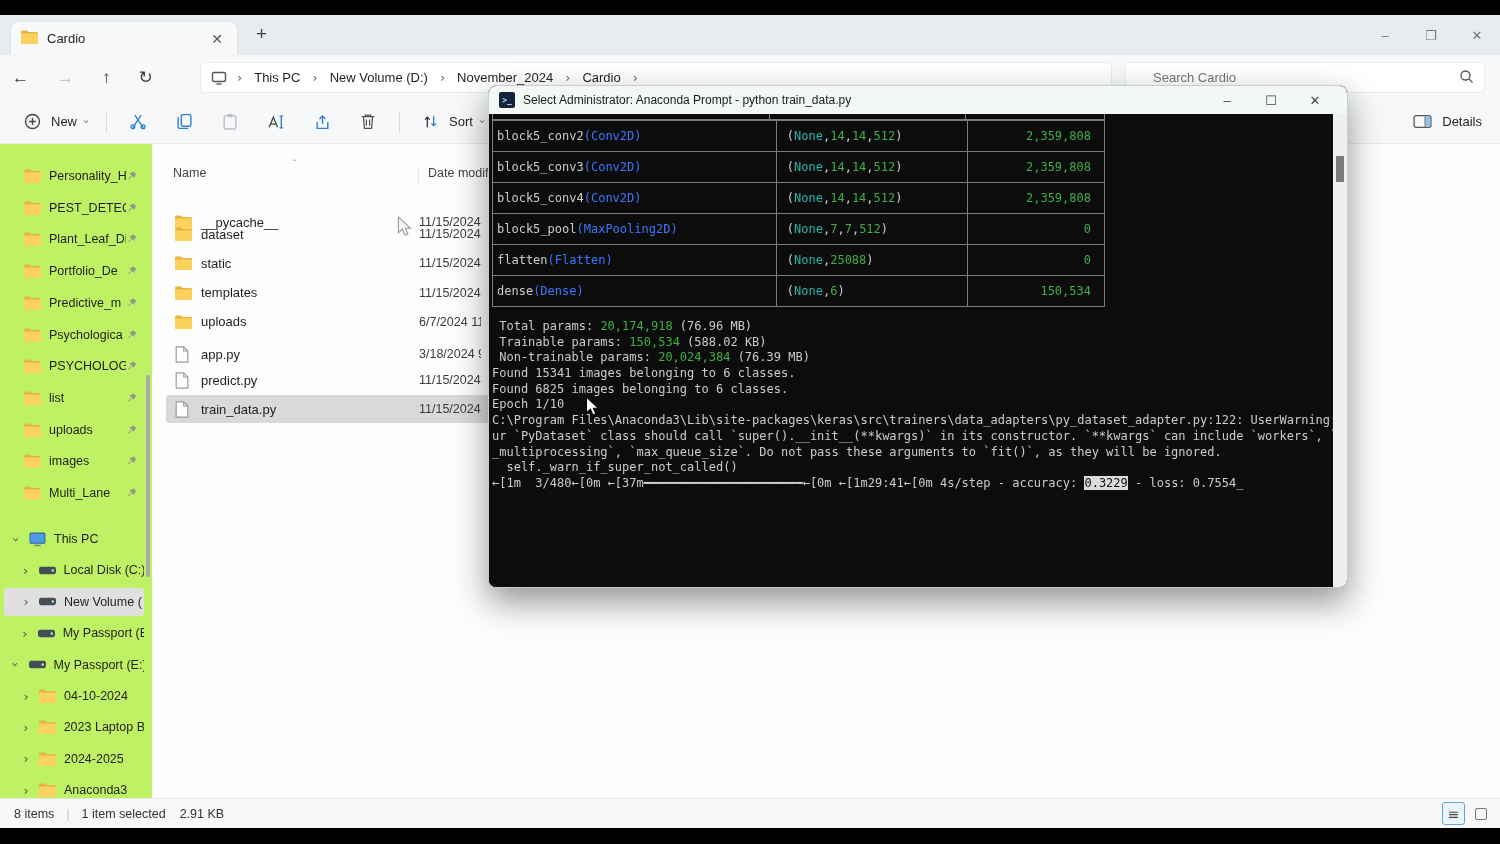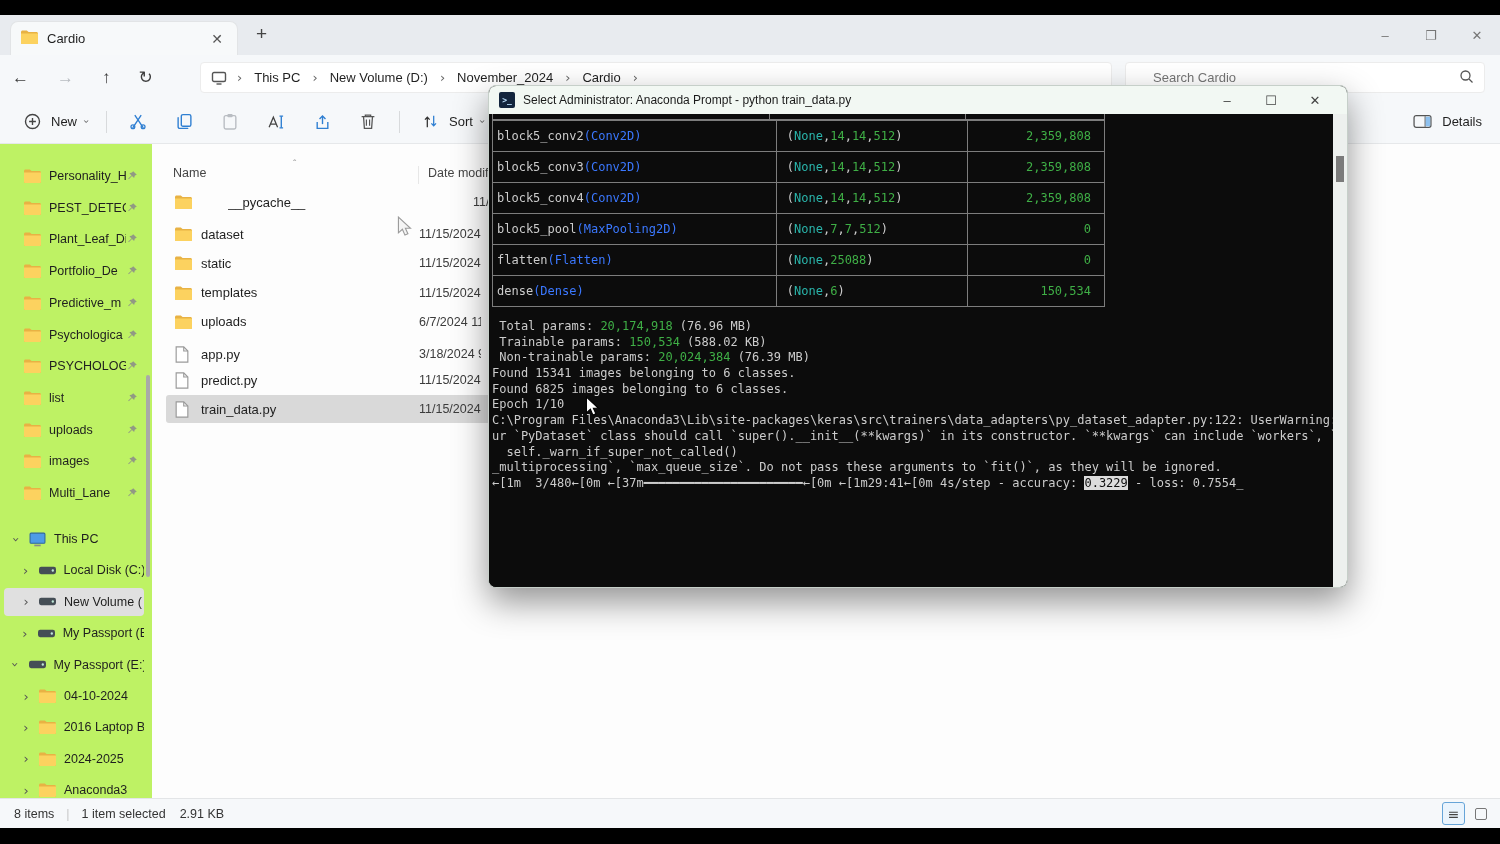--- a/index.html
+++ b/index.html
@@ -482,21 +482,21 @@
         </div>
         <div class="tree-item" style="top:569.4px;">
           <span style="width:16px;display:inline-block;"></span>
           <span class="tree-chev">›</span>
           <span class="tree-icon">
             <svg width="17" height="14" viewBox="0 0 17 14">
               <path d="M0 2c0-.9.7-1.6 1.6-1.6h4.2L7.6 2h7.8c.9 0 1.6.7 1.6 1.6v8.8c0 .9-.7 1.6-1.6 1.6H1.6C.7 14 0 13.3 0 12.4z" fill="#e8b244"></path>
               <path d="M0 3.6h17v8.8c0 .9-.7 1.6-1.6 1.6H1.6C.7 14 0 13.3 0 12.4z" fill="#fcd25f"></path>
             </svg>
           </span>
-          <span class="tree-label">2016 Laptop B</span>
+          <span class="tree-label">2023 Laptop B</span>
         </div>
         <div class="tree-item" style="top:600.8px;">
           <span style="width:16px;display:inline-block;"></span>
           <span class="tree-chev">›</span>
           <span class="tree-icon">
             <svg width="17" height="14" viewBox="0 0 17 14">
               <path d="M0 2c0-.9.7-1.6 1.6-1.6h4.2L7.6 2h7.8c.9 0 1.6.7 1.6 1.6v8.8c0 .9-.7 1.6-1.6 1.6H1.6C.7 14 0 13.3 0 12.4z" fill="#e8b244"></path>
               <path d="M0 3.6h17v8.8c0 .9-.7 1.6-1.6 1.6H1.6C.7 14 0 13.3 0 12.4z" fill="#fcd25f"></path>
             </svg>
           </span>
@@ -515,21 +515,21 @@
         </div>
       </div>
     <div class="side-scroll" style="position:absolute;left:146px;top:360px;height:202px;"></div>
 
     <div class="filepane" id="filepane">
       <div class="col-caret">ˆ</div>
       <div class="col-head name">Name</div>
       <div class="col-sep"></div>
       <div class="col-head date">Date modif</div>
       <div id="filerows">
-          <div class="file-row" style="top:44px;gap:27px;">
+          <div class="file-row" style="top:64px;">
             <span class="fr-icon">
               <svg width="17" height="14" viewBox="0 0 17 14">
                 <path d="M0 2c0-.9.7-1.6 1.6-1.6h4.2L7.6 2h7.8c.9 0 1.6.7 1.6 1.6v8.8c0 .9-.7 1.6-1.6 1.6H1.6C.7 14 0 13.3 0 12.4z" fill="#e8b244"></path>
                 <path d="M0 3.6h17v8.8c0 .9-.7 1.6-1.6 1.6H1.6C.7 14 0 13.3 0 12.4z" fill="#fcd25f"></path>
               </svg>
             </span>
             <span class="fr-name">__pycache__</span>
             <span class="fr-date">11/15/2024</span>
           </div>
           <div class="file-row" style="top:76.2px;">
@@ -752,22 +752,22 @@
         </div>
       <div class="term-lines" id="term-lines">
           <div class="tl"><span class="t-fg"> Total params: </span><span class="t-green">20,174,918</span><span class="t-fg"> (76.96 MB)</span></div>
           <div class="tl"><span class="t-fg"> Trainable params: </span><span class="t-green">150,534</span><span class="t-fg"> (588.02 KB)</span></div>
           <div class="tl"><span class="t-fg"> Non-trainable params: </span><span class="t-green">20,024,384</span><span class="t-fg"> (76.39 MB)</span></div>
           <div class="tl"><span class="t-fg">Found 15341 images belonging to 6 classes.</span></div>
           <div class="tl"><span class="t-fg">Found 6825 images belonging to 6 classes.</span></div>
           <div class="tl"><span class="t-fg">Epoch 1/10</span></div>
           <div class="tl"><span class="t-fg">C:\Program Files\Anaconda3\Lib\site-packages\keras\src\trainers\data_adapters\py_dataset_adapter.py:122: UserWarning: Yo</span></div>
           <div class="tl"><span class="t-fg">ur `PyDataset` class should call `super().__init__(**kwargs)` in its constructor. `**kwargs` can include `workers`, `use</span></div>
+          <div class="tl"><span class="t-fg">_multiprocessing`, `max_queue_size`. Do not pass these arguments to `fit()`, as they will be ignored.</span></div>
           <div class="tl"><span class="t-fg">  self._warn_if_super_not_called()</span></div>
-          <div class="tl"><span class="t-fg">_multiprocessing`, `max_queue_size`. Do not pass these arguments to `fit()`, as they will be ignored.</span></div>
           <div class="tl"><span class="t-fg">←[1m  3/480←[0m ←[37m</span><span class="t-fg">━━━━━━━━━━━━━━━━━━━━━━</span><span class="t-fg">←[0m ←[1m29:41←[0m 4s/step - accuracy: </span><span class="t-hl">0.3229</span><span class="t-fg"> - loss: 0.7554</span><span class="t-cursor">_</span></div>
         </div>
     </div>
     <div class="term-scrolltrack">
       <div class="term-scrollthumb"></div>
     </div>
   </div>
 
   <div class="cursor" style="left:397px;top:216px;opacity:.75;">
     <svg width="15" height="21" viewBox="0 0 13 19">

